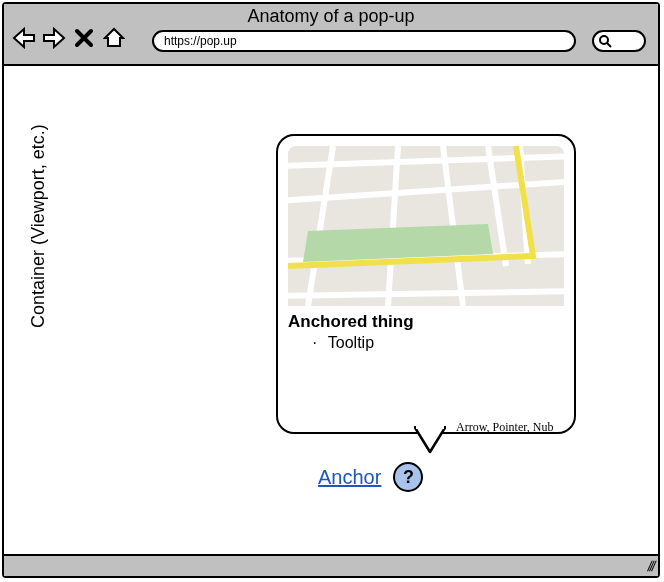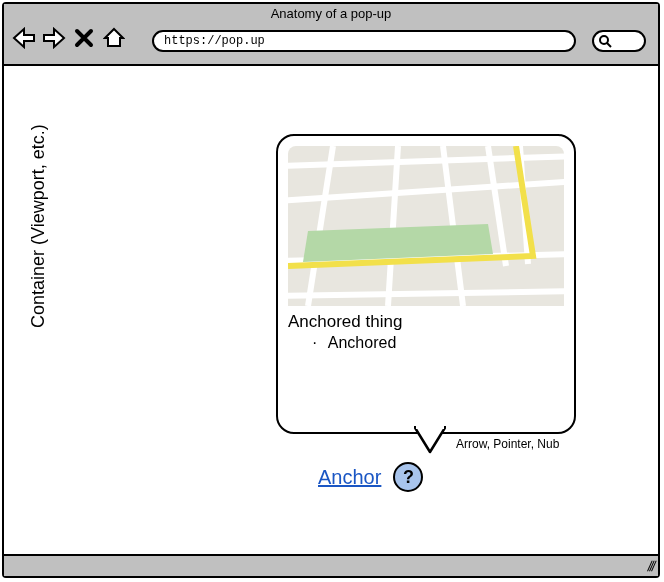--- a/index.html
+++ b/index.html
@@ -21,21 +21,21 @@
   .browser-top {
     background: #c0c0c0;
     border-bottom: 2px solid #000;
     height: 62px;
     position: relative;
   }
   .window-title {
     position: absolute;
     top: 2px; left: 0; right: 0;
     text-align: center;
-    font-size: 13px;
+    font-size: 18px;
   }
   .toolbar {
     position: absolute;
     top: 22px;
     left: 8px;
     display: flex;
     align-items: center;
     gap: 6px;
   }
   .nav-btn {
@@ -49,21 +49,21 @@
     position: absolute;
     top: 26px;
     left: 148px;
     width: 424px;
     height: 22px;
     border: 2px solid #000;
     border-radius: 11px;
     background: #fff;
     padding: 0 10px;
     font-size: 12px;
-    font-family: Liberation Mono, monospace;
+    font-family: Liberation Sans, sans-serif;
     outline: none;
   }
   .search-pod {
     position: absolute;
     top: 26px;
     right: 12px;
     width: 54px;
     height: 22px;
     border: 2px solid #000;
     border-radius: 11px;
@@ -117,20 +117,21 @@
   }
   .map {
     width: 100%;
     height: 160px;
     border-radius: 8px 8px 0 0;
     overflow: hidden;
   }
   .popup-title {
     margin-top: 6px;
     font-size: 17px;
+    font-weight: bold;
   }
   .popup-list {
     list-style: none;
     margin-left: 24px;
     margin-top: 2px;
     font-size: 16px;
   }
   .popup-list li::before {
     content: "· ";
     margin-right: 6px;
@@ -139,24 +140,24 @@
   .arrow {
     position: absolute;
     top: 358px;
     left: 408px;
     width: 32px;
     height: 28px;
   }
 
   .arrow-label {
     position: absolute;
-    top: 369px;
+    top: 352px;
     left: 450px;
     font-size: 12px;
-    font-family: Liberation Sans, sans-serif;
+    font-family: Liberation Serif, serif;
   }
 
   .anchor-row {
     position: absolute;
     top: 394px;
     left: 312px;
     display: flex;
     align-items: center;
     gap: 12px;
     text-align: center;
@@ -234,21 +235,21 @@
             <line x1="155" y1="0" x2="175" y2="160"></line>
             <line x1="200" y1="0" x2="218" y2="120"></line>
             <line x1="232" y1="0" x2="240" y2="118"></line>
           </g>
           <polyline points="228,0 245,110 0,120" fill="none" stroke="#f2e04a" stroke-width="6"></polyline>
           <polygon points="20,85 200,78 205,108 15,116" fill="#b4d8a7"></polygon>
         </svg>
       </div>
       <div class="popup-title">Anchored thing</div>
       <ul class="popup-list">
-        <li>Anchored</li>
+        <li>Tooltip</li>
       </ul>
     </div>
 
     <svg class="arrow" viewBox="0 0 32 28">
       <polygon points="0,0 32,0 16,26" fill="#fff" stroke="#000" stroke-width="2.5" stroke-linejoin="round"></polygon>
       <rect x="2" y="-3" width="28" height="6" fill="#fff"></rect>
     </svg>
 
     <div class="arrow-label">Arrow, Pointer, Nub</div>
 

